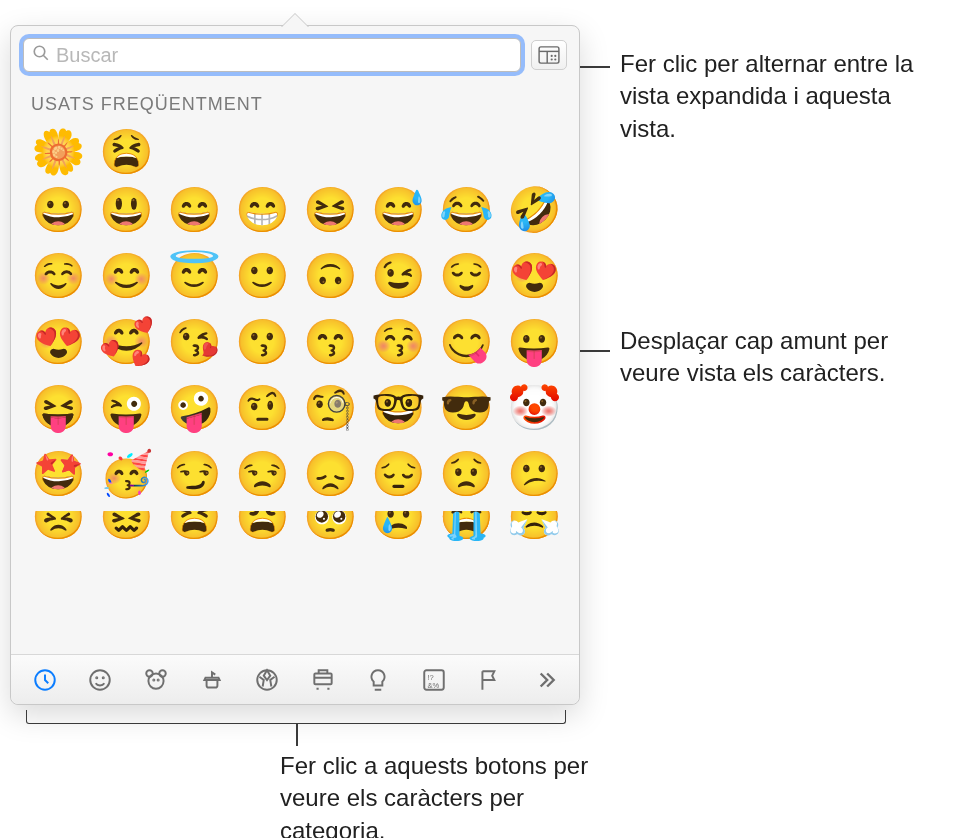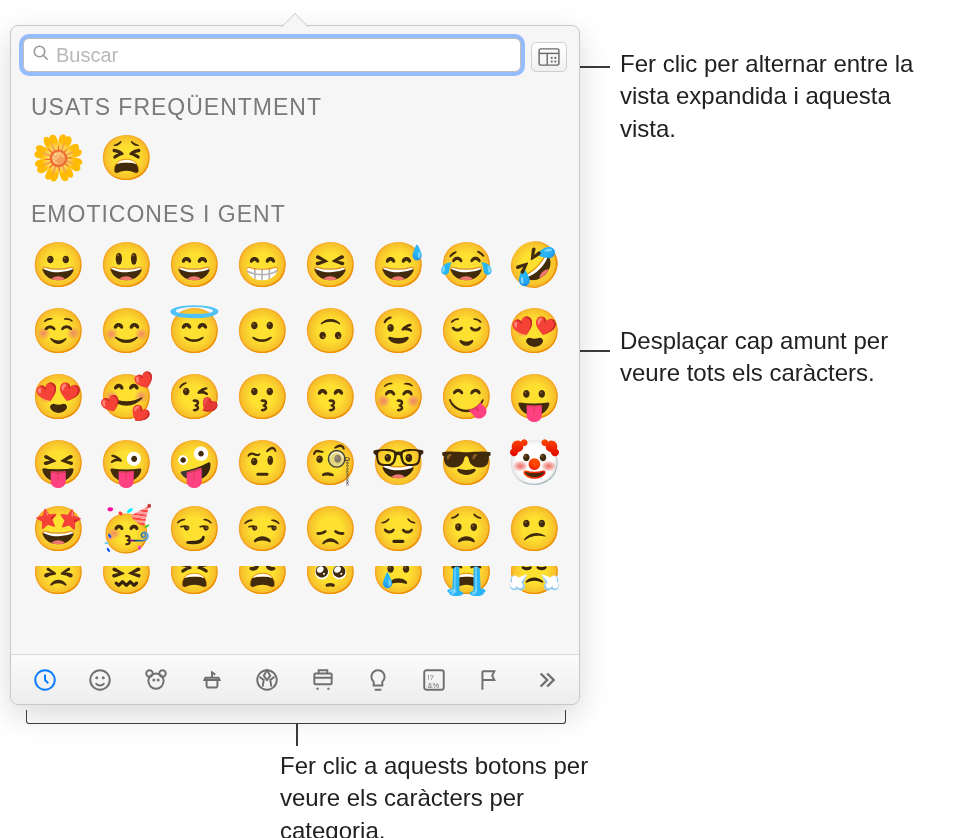--- a/index.html
+++ b/index.html
@@ -33,21 +33,21 @@
     left: 50%;
     transform: translateX(-50%);
     width: 0; height: 0;
     border-left: 14px solid transparent;
     border-right: 14px solid transparent;
     border-bottom: 14px solid #f6f6f6;
     filter: drop-shadow(0 -1px 0 #c8c8c8);
   }
   .searchbar {
     display: flex;
-    align-items: flex-end;
+    align-items: center;
     padding: 12px 12px 8px 12px;
     gap: 10px;
   }
   .search-wrap {
     flex: 1;
     display: flex;
     align-items: center;
     background: #fff;
     border: 1px solid #bdbdbd;
     border-radius: 6px;
@@ -74,21 +74,21 @@
     display: flex; align-items: center; justify-content: center;
     cursor: pointer;
   }
   .content {
     flex: 1;
     overflow: hidden;
     padding: 0 18px;
     position: relative;
   }
   .section-title {
-    font-size: 23px;
+    font-size: 18px;
     letter-spacing: 1px;
     color: #7a7a7a;
     font-weight: 400;
     margin: 14px 0 8px 2px;
   }
   .emoji-grid {
     display: grid;
     grid-template-columns: repeat(8, 60px);
     gap: 8px 8px;
   }
@@ -169,21 +169,20 @@
     </div>
   </div>
 
   <div class="content">
     <div class="section-title">USATS FREQÜENTMENT</div>
     <div class="emoji-grid" id="freq-grid">
         <div class="emoji-cell">🌼</div>
         <div class="emoji-cell">😫</div>
       </div>
 
-    <div class="section-title">EMOTICONES I GENT</div>
     <div class="emoji-grid" id="smileys-grid">
         <div class="emoji-cell">😀</div>
         <div class="emoji-cell">😃</div>
         <div class="emoji-cell">😄</div>
         <div class="emoji-cell">😁</div>
         <div class="emoji-cell">😆</div>
         <div class="emoji-cell">😅</div>
         <div class="emoji-cell">😂</div>
         <div class="emoji-cell">🤣</div>
         <div class="emoji-cell">☺️</div>
@@ -336,13 +335,13 @@
 </div>
 
 <div class="bracket h" style="left:26px; width:540px; top:710px; height:14px;"></div>
 <div class="leader v" style="left:296px; top:724px; height:22px; width:1.5px; background:#3a3a3a;"></div>
 <div class="callout" style="left:280px; top:750px; width:340px;">Fer clic a aquests botons per veure els caràcters per categoria.</div>
 
 <div class="leader" style="left:580px; top:66px; width:30px;"></div>
 <div class="callout" style="left:620px; top:48px; width:330px;">Fer clic per alternar entre la vista expandida i aquesta vista.</div>
 
 <div class="leader" style="left:580px; top:350px; width:30px;"></div>
-<div class="callout" style="left:620px; top:325px; width:300px;">Desplaçar cap amunt per veure tots els caràcters.</div>
+<div class="callout" style="left:620px; top:325px; width:300px;">Desplaçar cap amunt per veure vista els caràcters.</div>
 
 </body></html>

